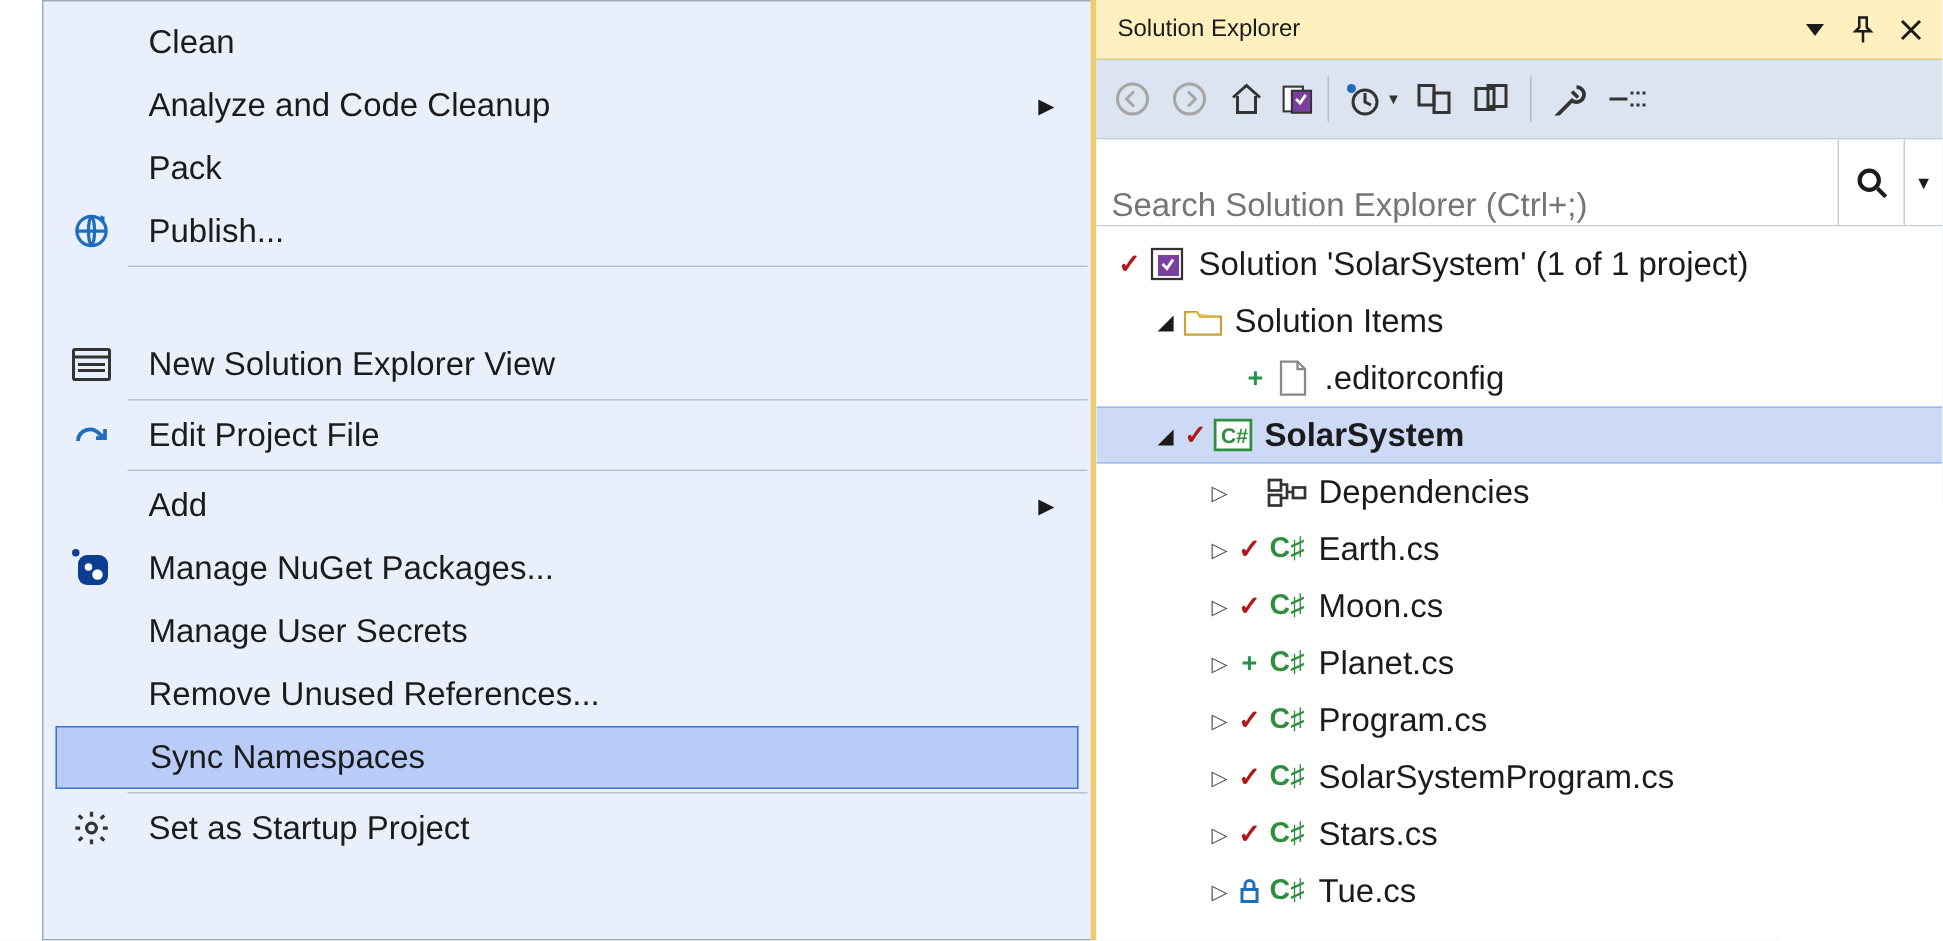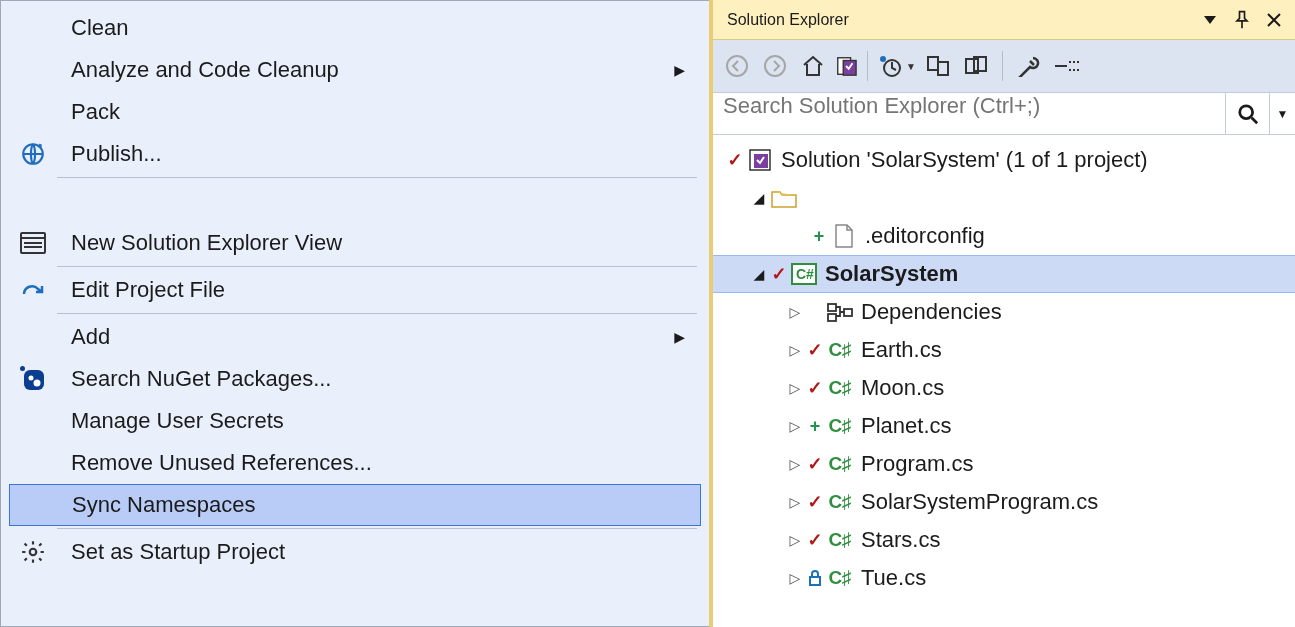--- a/index.html
+++ b/index.html
@@ -15,20 +15,21 @@
   }
 
   
   .context-panel {
     width: 709px;
     height: 100%;
     background: #eaf0fb;
     border: 1px solid #9fa9b5;
     border-right: none;
     padding: 6px 2px 40px 2px;
+    margin-left: 28px;
   }
   .menu-separator {
     border-top: 1px solid #b8c1cf;
     margin: 2px 0 2px 54px;
     width: 640px;
   }
   .menu-item {
     display: flex;
     align-items: center;
     height: 42px;
@@ -105,23 +106,23 @@
     display:flex; align-items:center;
     height:32px;
   }
   .tb-drop .caret {
     font-size: 10px;
     margin-left:4px;
     color:#333;
   }
 
   .search-bar {
-    height: 42px;
+    height: 58px;
     display:flex;
-    align-items:flex-start;
+    align-items:flex-end;
     border-bottom: 1px solid #c3cdd8;
     background: #fff;
   }
   .search-input {
     flex:1;
     border: none;
     font-size: 22px;
     padding: 0 10px;
     color: #6d6d6d;
     background: transparent;
@@ -265,21 +266,21 @@
 
   <div class="menu-item">
     <span class="icon-slot">
       <svg width="26" height="26" viewBox="0 0 26 26">
           <rect x="4" y="4" width="20" height="20" rx="6" fill="#0b3d91"></rect>
           <circle cx="11" cy="12" r="2.5" fill="#fff"></circle>
           <circle cx="17" cy="17" r="3.5" fill="#fff"></circle>
           <circle cx="2.5" cy="2.5" r="2.5" fill="#0b3d91"></circle>
         </svg>
     </span>
-    <span class="label">Search NuGet Packages...</span>
+    <span class="label">Manage NuGet Packages...</span>
   </div>
 
   <div class="menu-item">
     <span class="icon-slot"></span>
     <span class="label">Manage User Secrets</span>
   </div>
 
   <div class="menu-item">
     <span class="icon-slot"></span>
     <span class="label">Remove Unused References...</span>
@@ -413,20 +414,21 @@
     </div>
 
     <div class="tree-row ind2">
       <span class="expander open">◢</span>
       <span class="node-icon">
         <svg width="26" height="20" viewBox="0 0 26 20">
             <path d="M1 4h8l2 3h14v12H1z" fill="#fff" stroke="#caa22e" stroke-width="1.5"></path>
             <path d="M1 4h8l2 3h14" fill="#e8c55a"></path>
           </svg>
       </span>
+      <span class="node-label">Solution Items</span>
     </div>
 
     <div class="tree-row ind3">
       <span class="expander"></span>
       <span class="status-mark plus">+</span>
       <span class="node-icon">
         <svg width="20" height="24" viewBox="0 0 20 24">
             <path d="M2 1h11l5 5v17H2z" fill="#fff" stroke="#888" stroke-width="1.5"></path>
             <path d="M13 1v5h5" fill="none" stroke="#888" stroke-width="1.5"></path>
           </svg>

